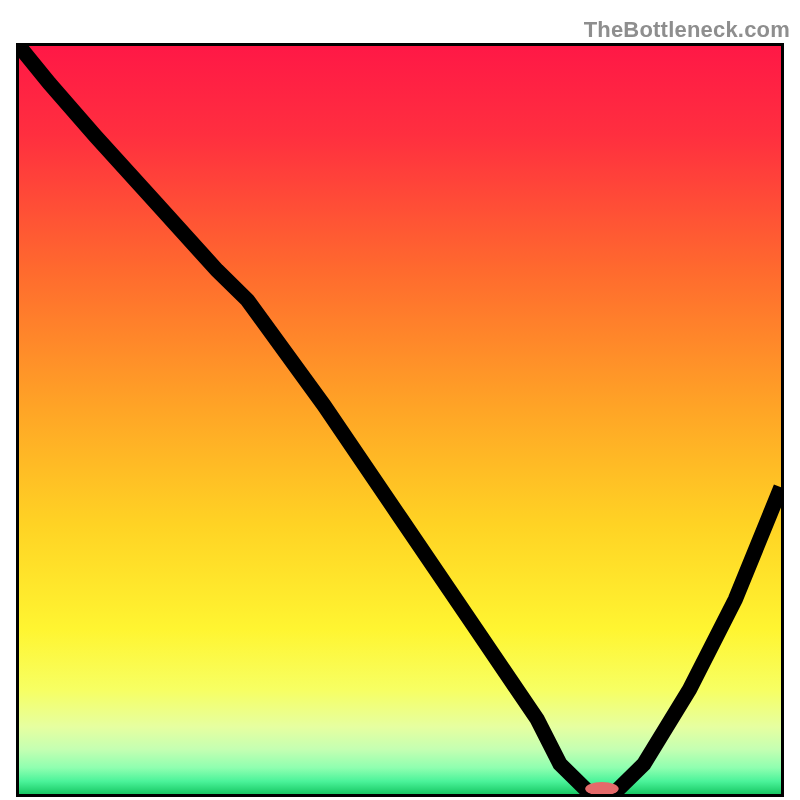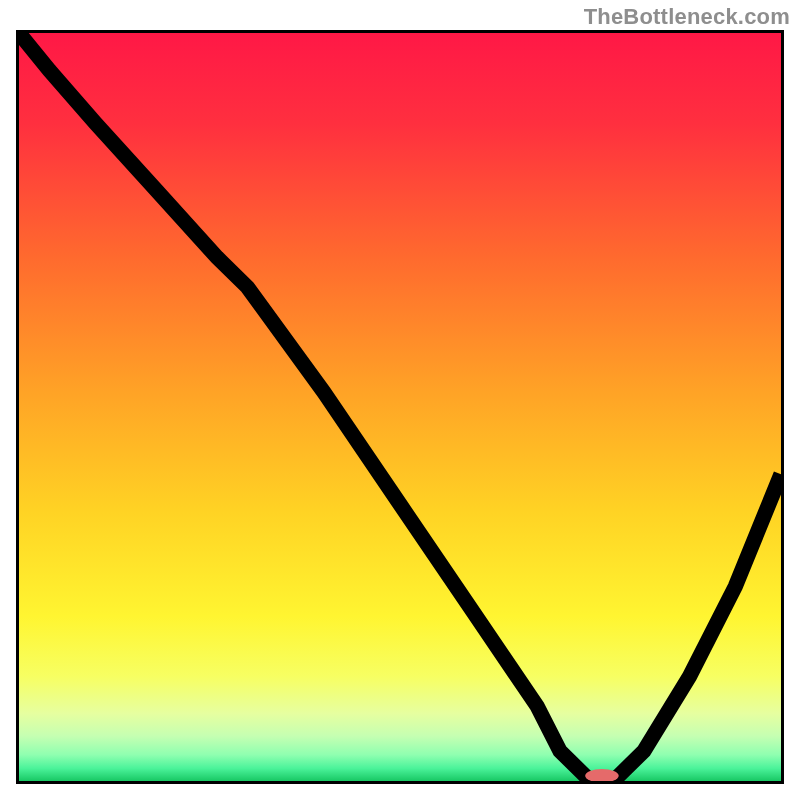--- a/index.html
+++ b/index.html
@@ -9,20 +9,21 @@
     height: 800px;
     background: #fff;
     font-family: Arial, Helvetica, sans-serif;
     overflow: hidden;
   }
   .frame {
     position: relative;
     width: 800px;
     height: 632px;
     box-sizing: border-box;
+    margin-top: 13px;
   }
   .watermark {
     position: absolute;
     top: 4px;
     right: 10px;
     font-size: 22px;
     color: #8e8e8e;
     font-weight: 600;
     letter-spacing: 0.2px;
     z-index: 5;

